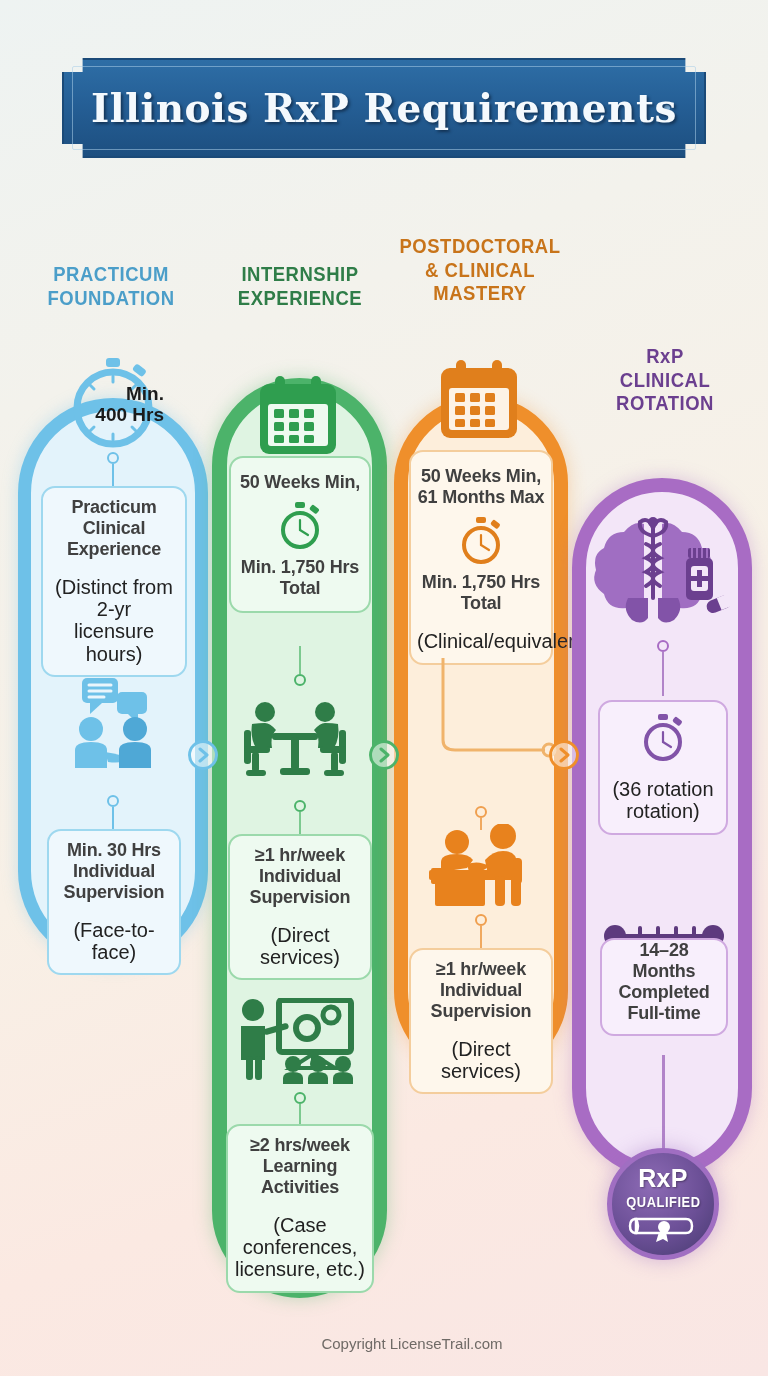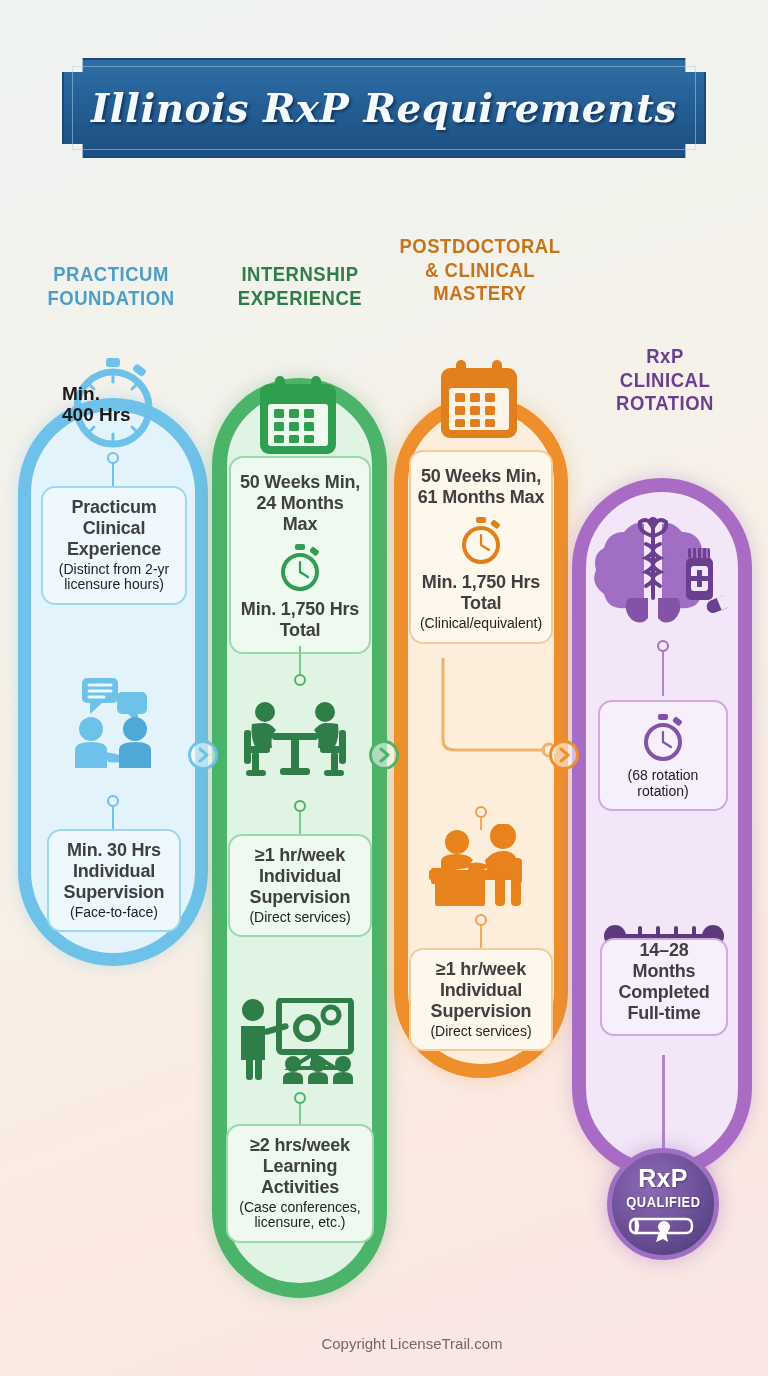--- a/index.html
+++ b/index.html
@@ -38,21 +38,20 @@
   }
   .banner-title {
     position: absolute; inset: 0;
     display: flex; align-items: center; justify-content: center;
     color: #f4f9fd;
     font-family: "DejaVu Serif", serif;
     font-size: 39px;
     font-weight: 700;
     letter-spacing: .5px;
     text-shadow: 2px 2px 3px rgba(10,30,55,.65);
-    font-style: italic;
   }
   .banner-dot {
     position: absolute; top: 50%; width: 6px; height: 6px;
     margin-top: -3px; border-radius: 50%;
     background: #7fb0d8;
   }
   .banner-dot.l { left: 36px; }
   .banner-dot.r { right: 36px; }
   .col-title {
     position: absolute;
@@ -88,22 +87,22 @@
     border: 2px solid;
     text-align: center;
     padding: 9px 6px 10px;
     line-height: 1.16;
   }
   .card .main {
     font-size: 18px; font-weight: 700; color: #404040;
     letter-spacing: -.2px;
   }
   .card .sub {
-    font-size: 14px; font-weight: 400; color: #222;
-    margin-top: 2px; line-height: 1.12;
+    font-size: 20px; font-weight: 400; color: #222;
+    margin-top: 16px; line-height: 1.12;
   }
   .card-c1 { border-color: #9ed8ef; background: #eff8fd; }
   .card-c2 { border-color: #9bd9ab; background: #eefaf0; }
   .card-c3 { border-color: #f4cd9c; background: #fef7ec; }
   .card-c4 { border-color: #cfa9e0; background: #f8effc; }
 
   
   .stem { position: absolute; width: 12px; }
   .stem .ring {
     width: 12px; height: 12px; border-radius: 50%;
@@ -187,21 +186,21 @@
     <line x1="43" y1="20" x2="43" y2="26"></line>
     <line x1="43" y1="78" x2="43" y2="84"></line>
     <line x1="11" y1="52" x2="17" y2="52"></line>
     <line x1="69" y1="52" x2="75" y2="52"></line>
     <line x1="20" y1="29" x2="24" y2="33"></line>
     <line x1="62" y1="71" x2="66" y2="75"></line>
     <line x1="66" y1="29" x2="62" y2="33"></line>
     <line x1="24" y1="71" x2="20" y2="75"></line>
   </g>
 </svg>
-<div style="position:absolute; left:62px; top:383px; width:102px; text-align:left; font-size:19px; font-weight:700; color:#1a1a1a; line-height:1.12;">
+<div style="position:absolute; left:62px; top:383px; width:102px; text-align:right; font-size:19px; font-weight:700; color:#1a1a1a; line-height:1.12;">
   <div>Min.</div>
   <div>400 Hrs</div>
 </div>
 
 <div class="stem stem-c1" style="left:107px; top:452px;">
   <div class="ring"></div>
   <div class="line" style="height:22px;"></div>
 </div>
 
 <div class="card card-c1" style="left:41px; top:486px; width:146px;">
@@ -270,21 +269,20 @@
     <rect x="48" y="46" width="10" height="9" rx="1.5"></rect>
     <rect x="18" y="59" width="10" height="8" rx="1.5"></rect>
     <rect x="33" y="59" width="10" height="8" rx="1.5"></rect>
     <rect x="48" y="59" width="10" height="8" rx="1.5"></rect>
   </g>
 </svg>
 
 <div class="card card-c2" style="left:229px; top:456px; width:142px; padding-top:14px; padding-bottom:12px;">
   <div class="main">
     <div>50 Weeks Min,</div>
-    <div>24 Months Max</div>
   </div>
   <svg style="margin:9px auto 7px; display:block;" width="46" height="48" viewBox="0 0 46 48">
     <rect x="18" y="0" width="10" height="6" rx="2" fill="#2f9e4f"></rect>
     <rect x="33" y="4" width="9" height="6" rx="2" fill="#2f9e4f" transform="rotate(38 37 7)"></rect>
     <circle cx="23" cy="28" r="17" fill="none" stroke="#2f9e4f" stroke-width="4"></circle>
     <g stroke="#2f9e4f" stroke-width="2.2" stroke-linecap="round">
       <line x1="23" y1="28" x2="23" y2="18"></line>
         <line x1="23" y1="28" x2="31" y2="33"></line>
     </g>
   </svg>
@@ -511,21 +509,21 @@
   <svg style="margin:0 auto 6px; display:block;" width="46" height="48" viewBox="0 0 46 48">
     <rect x="18" y="0" width="10" height="6" rx="2" fill="#8253a8"></rect>
     <rect x="33" y="4" width="9" height="6" rx="2" fill="#8253a8" transform="rotate(38 37 7)"></rect>
     <circle cx="23" cy="28" r="17" fill="none" stroke="#8253a8" stroke-width="4"></circle>
     <g stroke="#8253a8" stroke-width="2.2" stroke-linecap="round">
       <line x1="23" y1="28" x2="23" y2="18"></line>
         <line x1="23" y1="28" x2="31" y2="33"></line>
     </g>
   </svg>
   <div class="sub">
-    <div>(68 rotation</div>
+    <div>(36 rotation</div>
     <div>rotation)</div>
   </div>
 </div>
 
 <svg class="icon" style="left:602px; top:924px;" width="124" height="24" viewBox="0 0 124 24">
   <line x1="14" y1="12" x2="110" y2="12" stroke="#5d3a7e" stroke-width="4"></line>
   <g stroke="#5d3a7e" stroke-width="4" stroke-linecap="round">
     <line x1="38" y1="4" x2="38" y2="20"></line>
     <line x1="56" y1="4" x2="56" y2="20"></line>
     <line x1="74" y1="4" x2="74" y2="20"></line>

